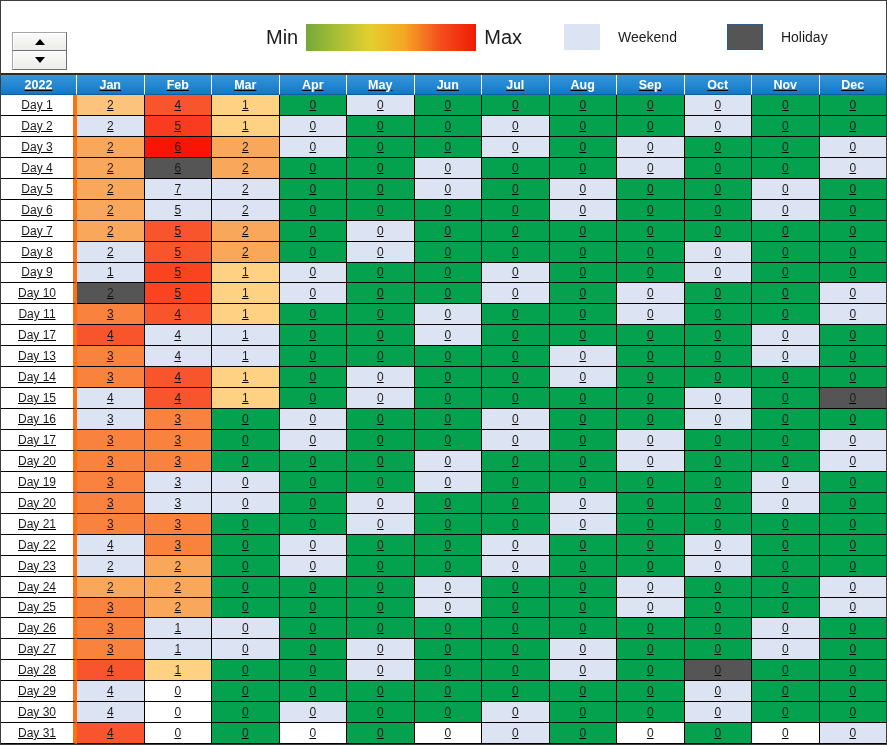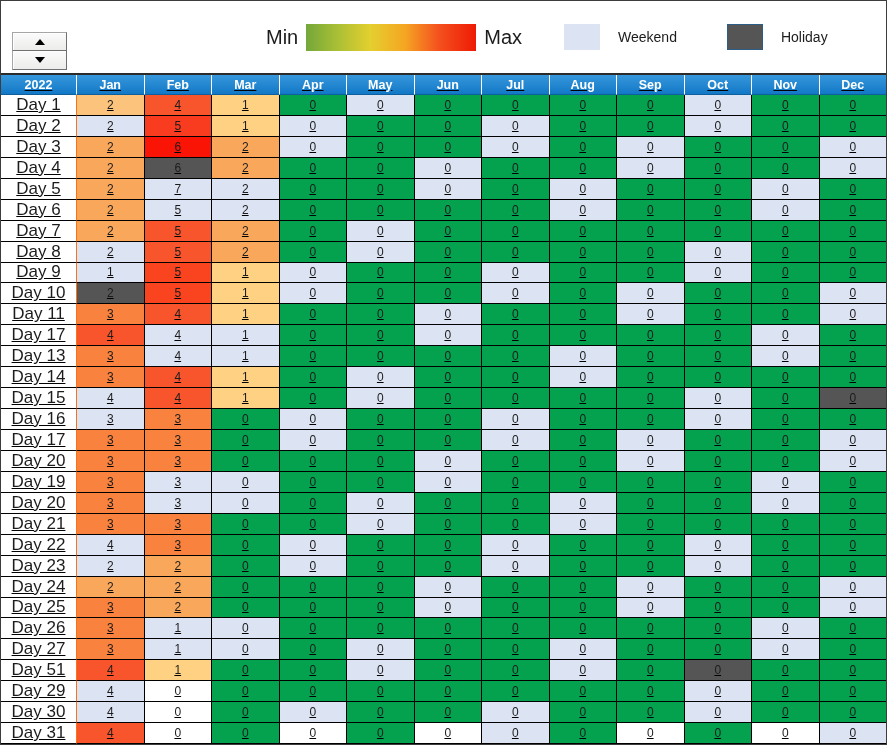--- a/index.html
+++ b/index.html
@@ -193,23 +193,23 @@
     border-right: 1px solid #ffffff;
     border-bottom: 1px solid #0e5f9e;
   }
   .hcell.year {
     background: linear-gradient(#3797dc, #1278c6);
   }
 
   
   .daycell {
     background: #ffffff;
-    font-size: 17px;
+    font-size: 12px;
     color: #1c1c1c;
-    border-right: 1px solid #f97316;
+    border-right: 4px solid #f97316;
   }
 </style>
 </head>
 <body>
 
 <div id="app">
 
 
   <div class="toolbar">
 
@@ -655,21 +655,21 @@
         <div class="cell col-mon" style="background: rgb(220, 227, 242);">0</div>
         <div class="cell col-mon" style="background: rgb(4, 161, 78);">0</div>
         <div class="cell col-mon" style="background: rgb(4, 161, 78);">0</div>
         <div class="cell col-mon" style="background: rgb(220, 227, 242);">0</div>
         <div class="cell col-mon" style="background: rgb(4, 161, 78);">0</div>
         <div class="cell col-mon" style="background: rgb(4, 161, 78);">0</div>
         <div class="cell col-mon" style="background: rgb(220, 227, 242);">0</div>
         <div class="cell col-mon" style="background: rgb(4, 161, 78);">0</div>
       </div>
       <div class="grid-row">
-        <div class="cell daycell col-day">Day 51</div>
+        <div class="cell daycell col-day">Day 28</div>
         <div class="cell col-mon" style="background: rgb(249, 85, 45);">4</div>
         <div class="cell col-mon" style="background: rgb(255, 209, 130);">1</div>
         <div class="cell col-mon" style="background: rgb(4, 161, 78);">0</div>
         <div class="cell col-mon" style="background: rgb(4, 161, 78);">0</div>
         <div class="cell col-mon" style="background: rgb(220, 227, 242);">0</div>
         <div class="cell col-mon" style="background: rgb(4, 161, 78);">0</div>
         <div class="cell col-mon" style="background: rgb(4, 161, 78);">0</div>
         <div class="cell col-mon" style="background: rgb(220, 227, 242);">0</div>
         <div class="cell col-mon" style="background: rgb(4, 161, 78);">0</div>
         <div class="cell col-mon" style="background: rgb(85, 85, 85);">0</div>

